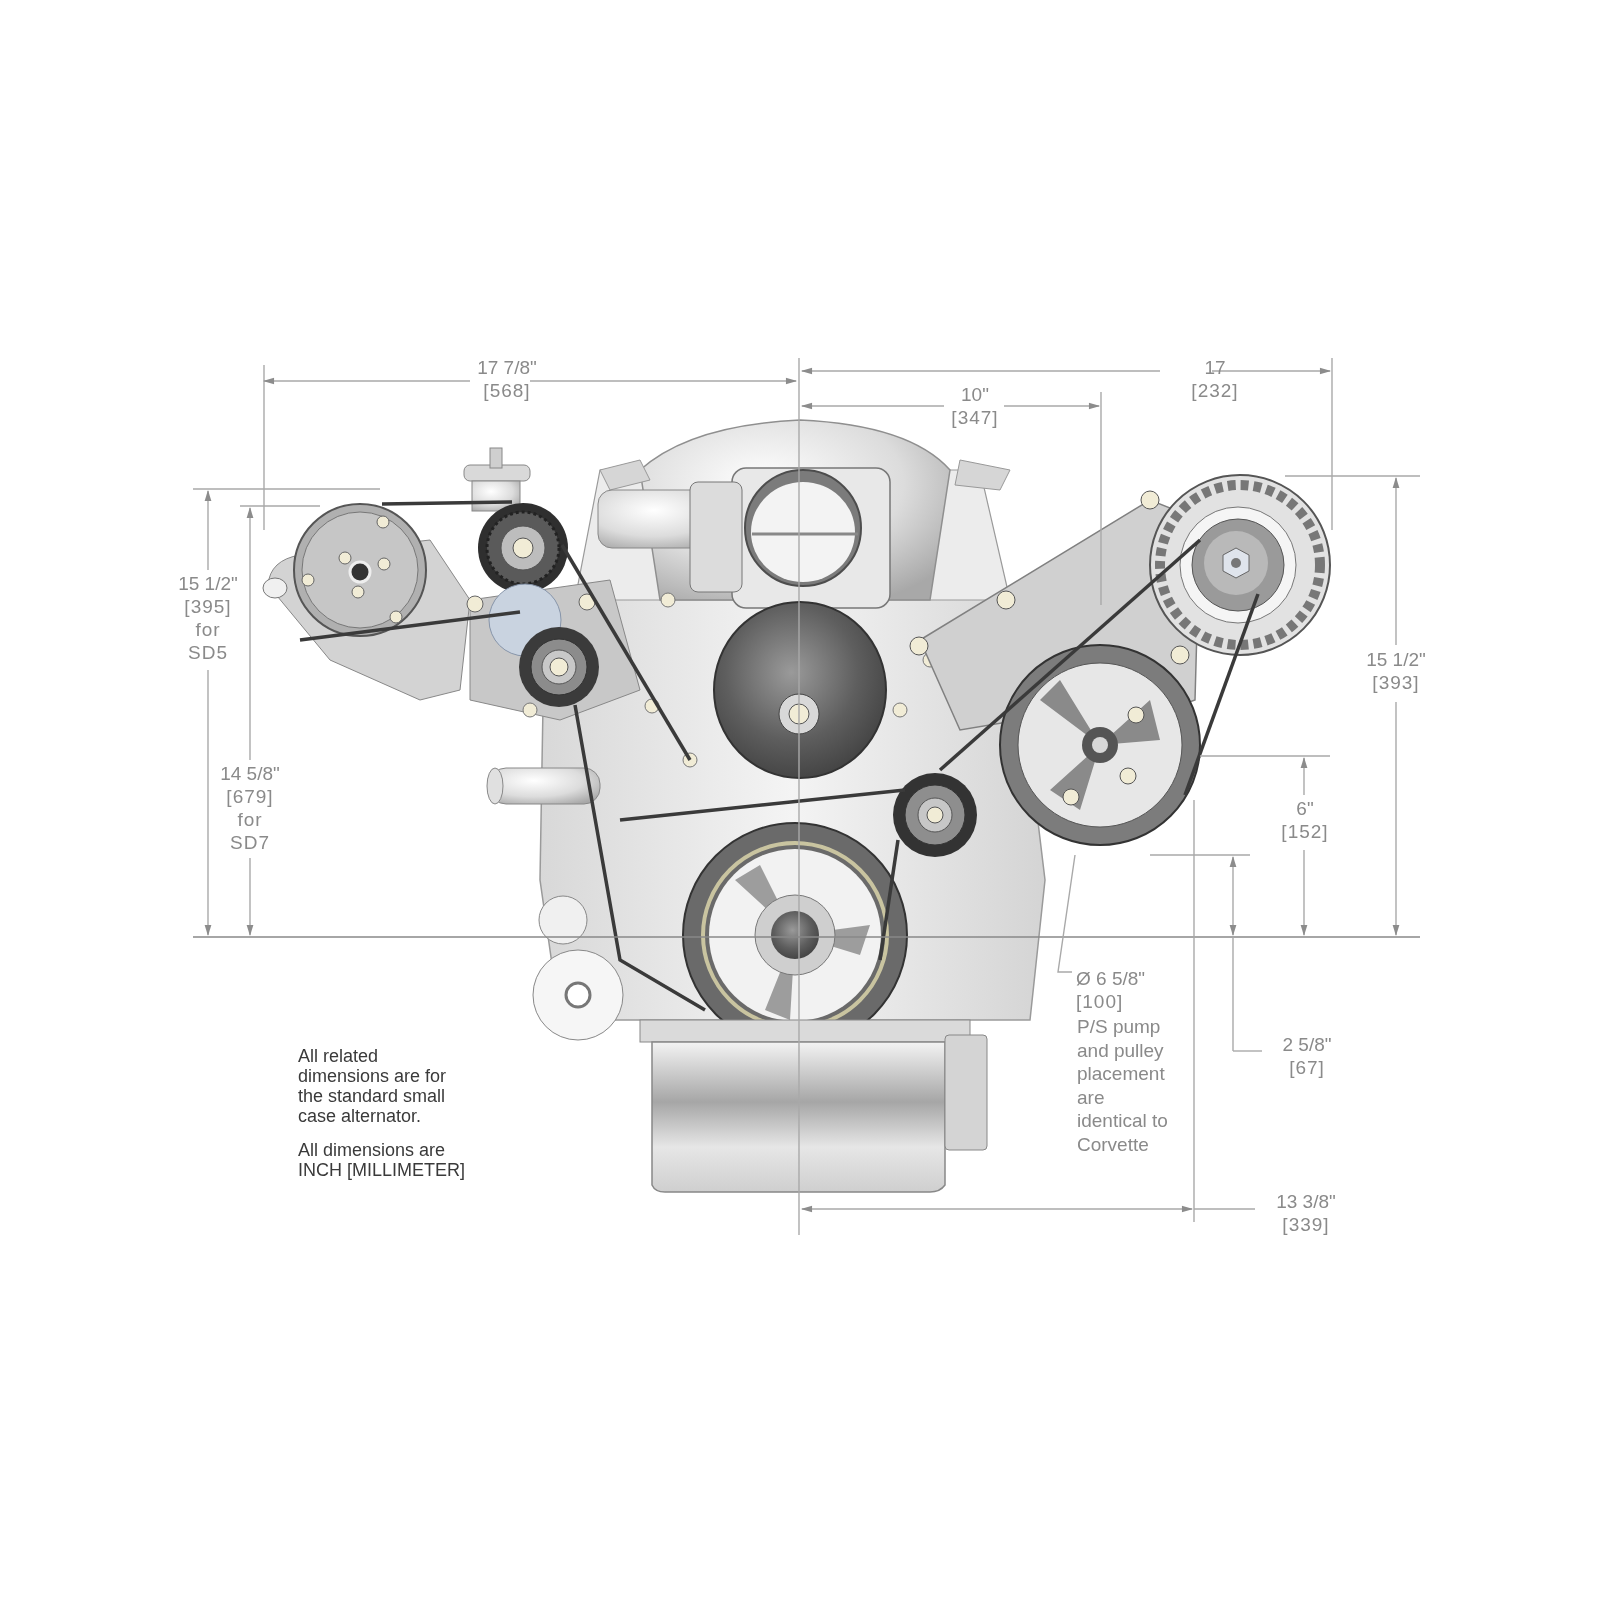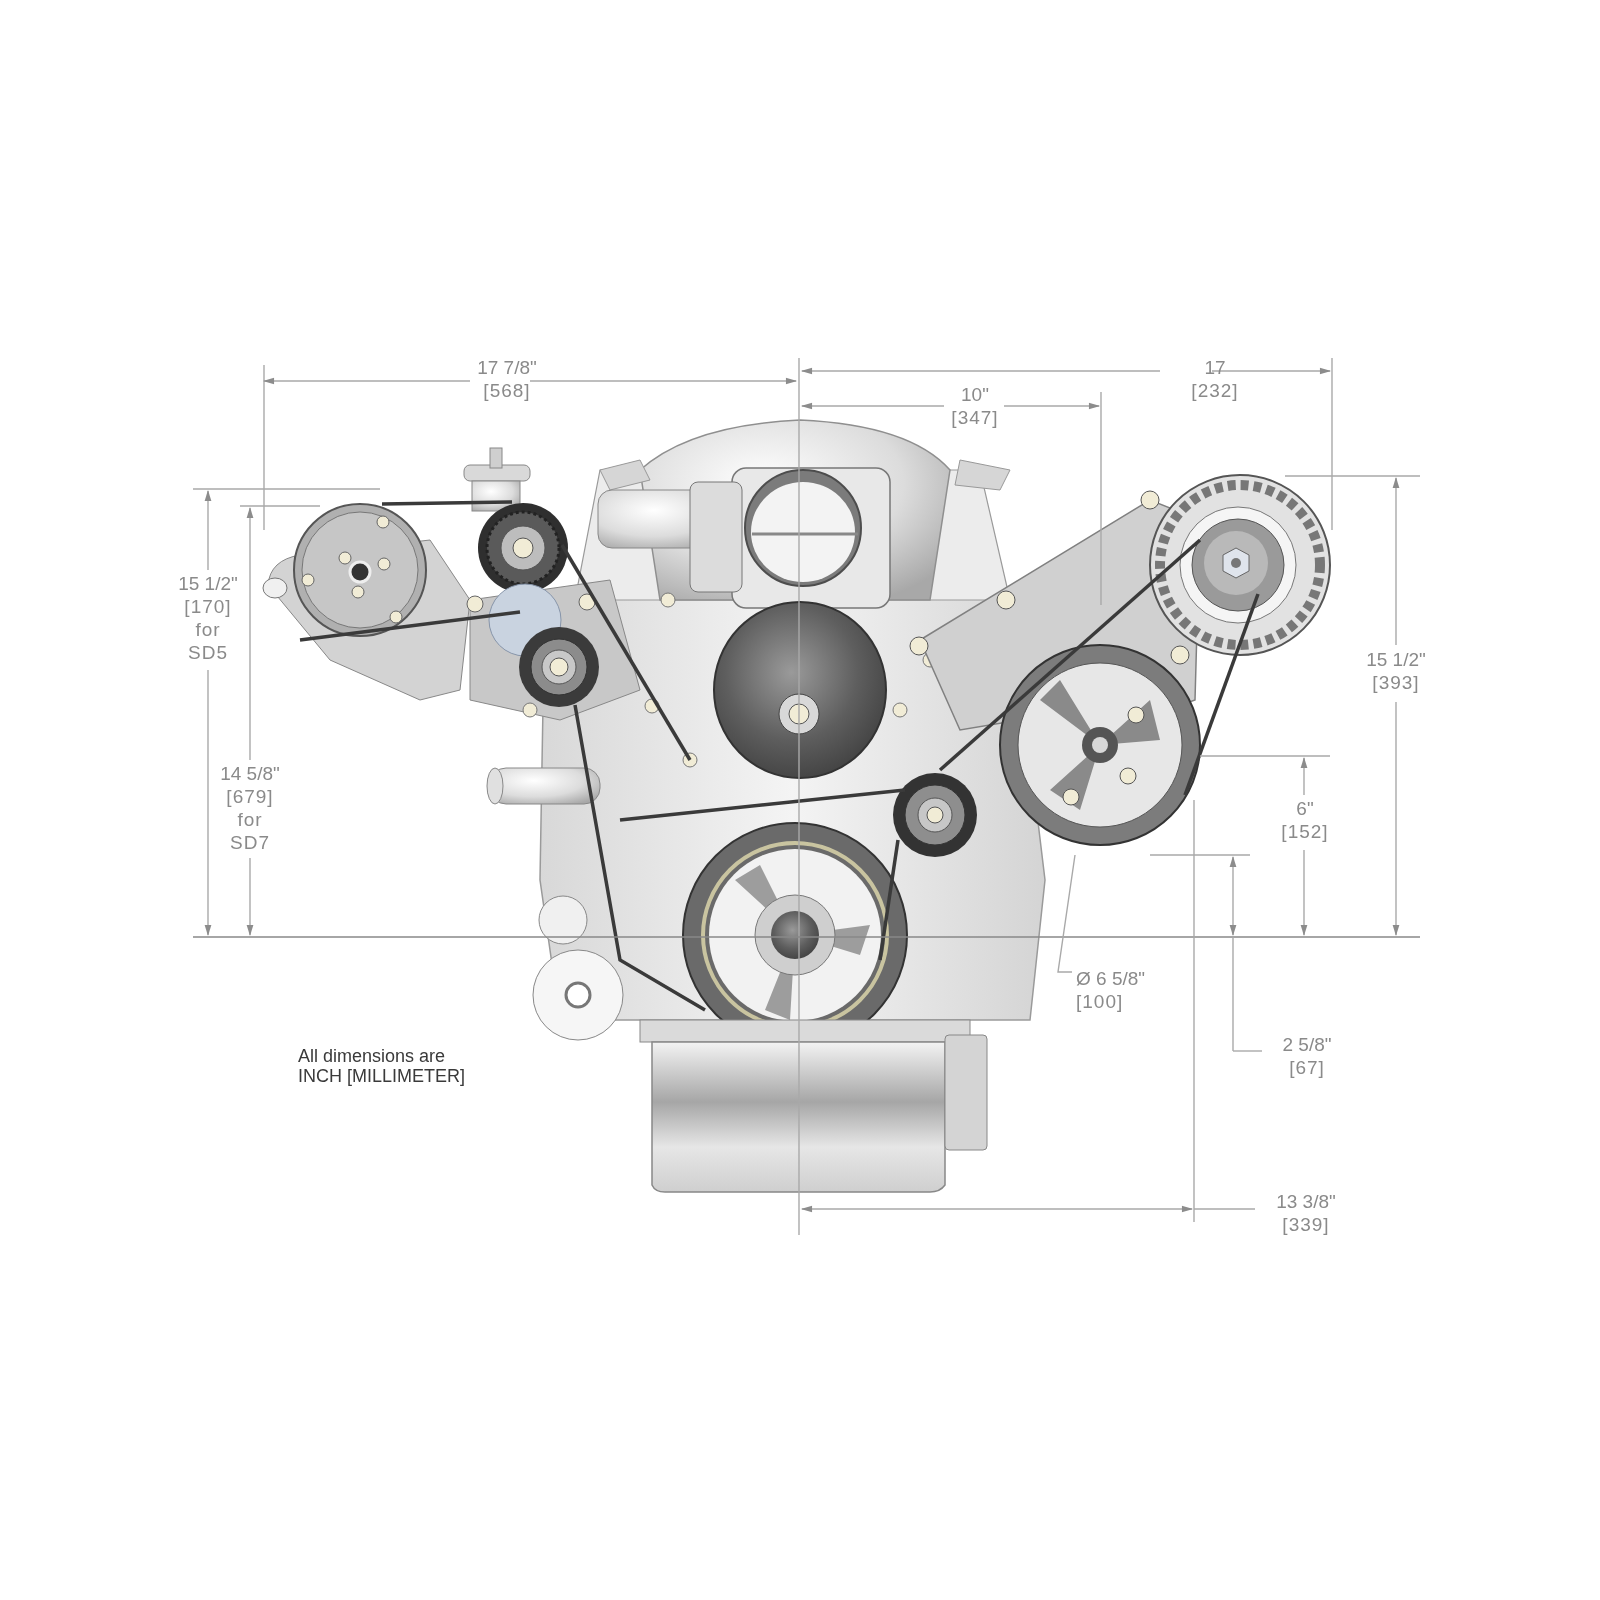--- a/index.html
+++ b/index.html
@@ -258,21 +258,21 @@
     <span class="mm">[232]</span>
   </div>
 
   <div class="dim" style="left:940px;top:383px;width:70px;">
     <span>10"</span>
     <span class="mm">[347]</span>
   </div>
 
   <div class="dim" style="left:168px;top:572px;width:80px;">
     <span>15 1/2"</span>
-    <span class="mm">[170]</span>
+    <span class="mm">[395]</span>
     <span class="mm">for</span>
     <span class="mm">SD5</span>
   </div>
 
   <div class="dim" style="left:210px;top:762px;width:80px;">
     <span>14 5/8"</span>
     <span class="mm">[679]</span>
     <span class="mm">for</span>
     <span class="mm">SD7</span>
   </div>
@@ -295,20 +295,34 @@
   <div class="dim" style="left:1272px;top:1033px;width:70px;">
     <span>2 5/8"</span>
     <span class="mm">[67]</span>
   </div>
 
   <div class="dim" style="left:1266px;top:1190px;width:80px;">
     <span>13 3/8"</span>
     <span class="mm">[339]</span>
   </div>
 
+  <div class="note-ps" style="top:1015px;">
+    <div>P/S pump</div>
+    <div>and pulley</div>
+    <div>placement</div>
+    <div>are</div>
+    <div>identical to</div>
+    <div>Corvette</div>
+  </div>
 
   <div class="note-left">
+    <p>
+      <span>All related</span><br>
+      <span>dimensions are for</span><br>
+      <span>the standard small</span><br>
+      <span>case alternator.</span>
+    </p>
     <p>
       <span>All dimensions are</span><br>
       <span>INCH [MILLIMETER]</span>
     </p>
   </div>
 </div>
 
 </body></html>

